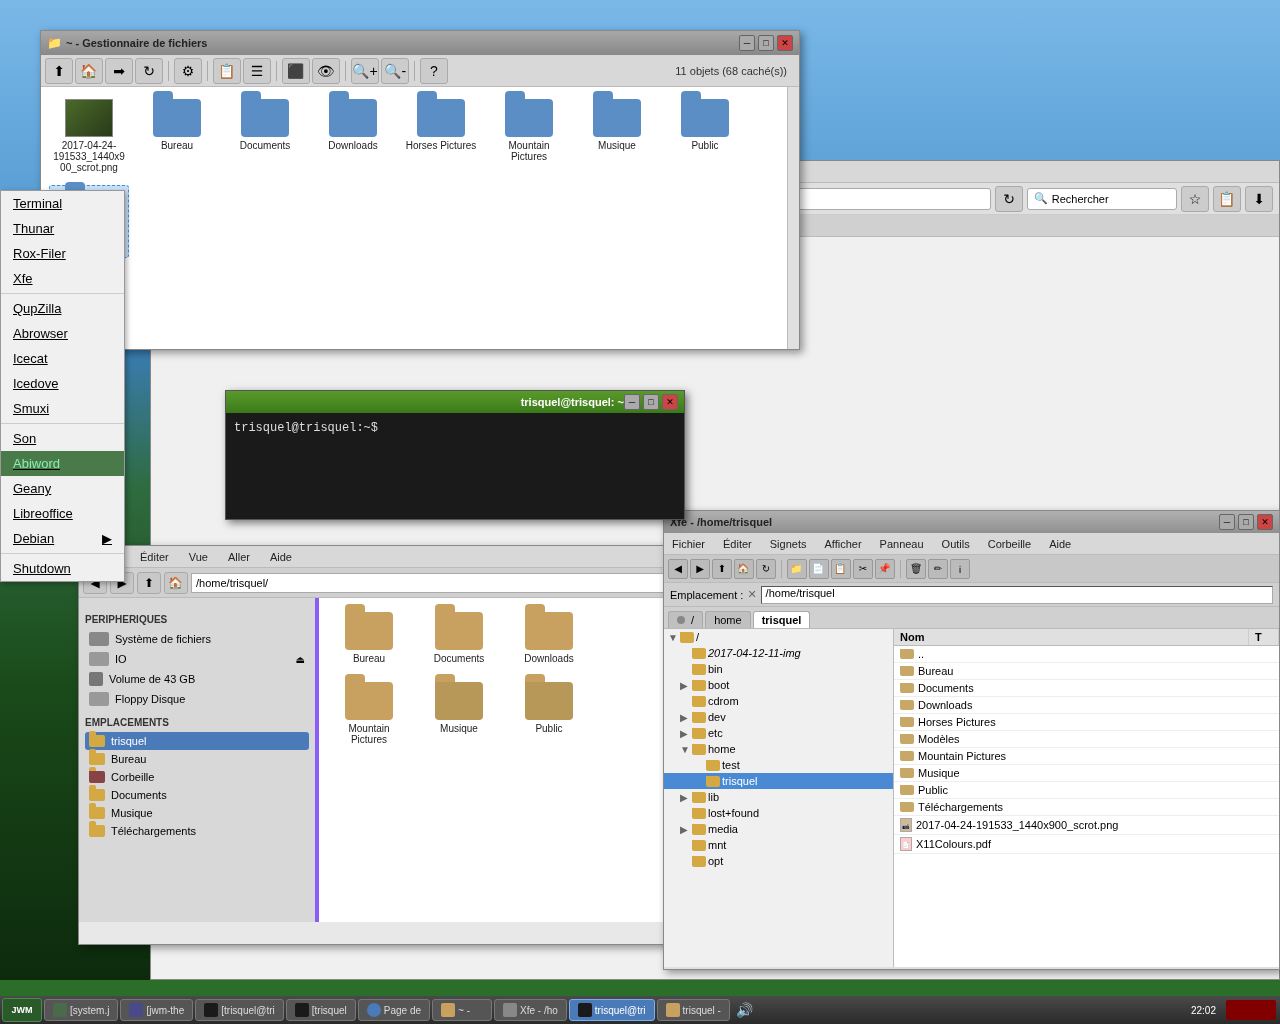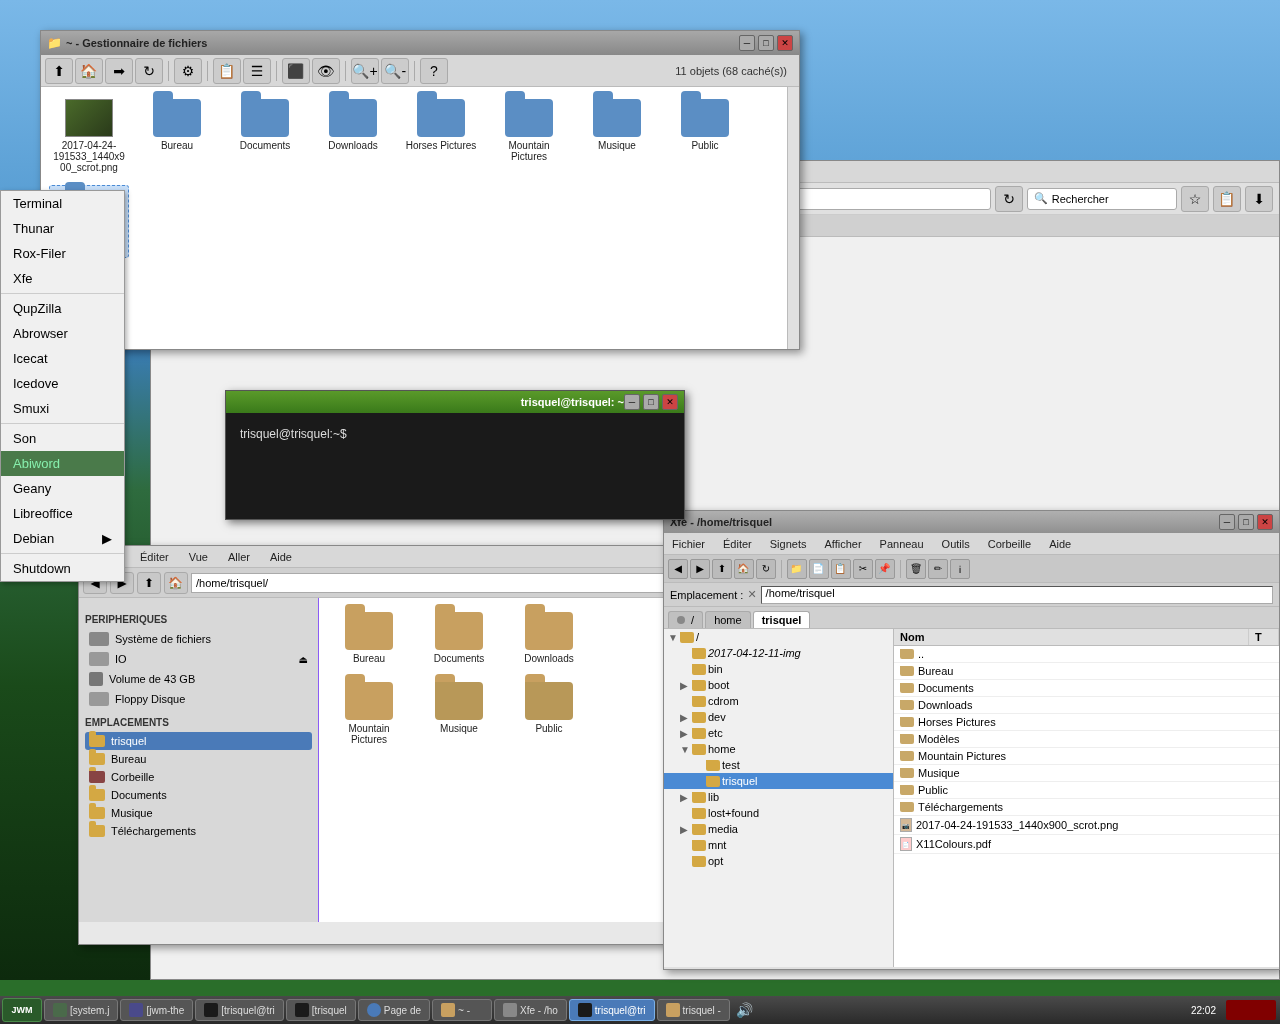--- a/index.html
+++ b/index.html
@@ -68,20 +68,21 @@
     
     .context-menu {
       position: absolute;
       top: 190px;
       left: 0;
       width: 125px;
       background: #f0f0f0;
       border: 1px solid #999;
       box-shadow: 2px 2px 5px rgba(0,0,0,0.3);
       z-index: 100;
+      text-decoration: underline;
     }
     .context-menu-item {
       padding: 5px 12px;
       cursor: pointer;
       color: #000;
       font-size: 13px;
     }
     .context-menu-item.highlighted {
       background: #4a7a4a;
       color: #86efac;
@@ -283,23 +284,23 @@
       align-items: center;
       padding: 0 6px;
       justify-content: flex-end;
     }
     .terminal-title {
       font-size: 11px;
       color: white;
       font-weight: bold;
     }
     .terminal-content {
-      padding: 14px;
+      padding: 8px;
       color: #ddd;
-      font-family: Liberation Sans, sans-serif;
+      font-family: Liberation Mono, monospace;
       font-size: 12px;
     }
 
     
     .thunar-bottom {
       position: absolute;
       top: 545px;
       left: 78px;
       width: 600px;
       height: 400px;
@@ -356,21 +357,21 @@
     }
 
     
     .thunar-bottom-content {
       display: flex;
       height: calc(100% - 74px);
     }
     .thunar-left-panel {
       width: 240px;
       background: #d8d8d8;
-      border-right: 1px solid #8b5cf6;
+      border-right: 4px solid #8b5cf6;
       padding: 8px 6px;
       overflow-y: auto;
     }
     .panel-section-header {
       font-size: 10px;
       font-weight: bold;
       color: #333;
       margin: 8px 0 4px 0;
       text-transform: uppercase;
     }

